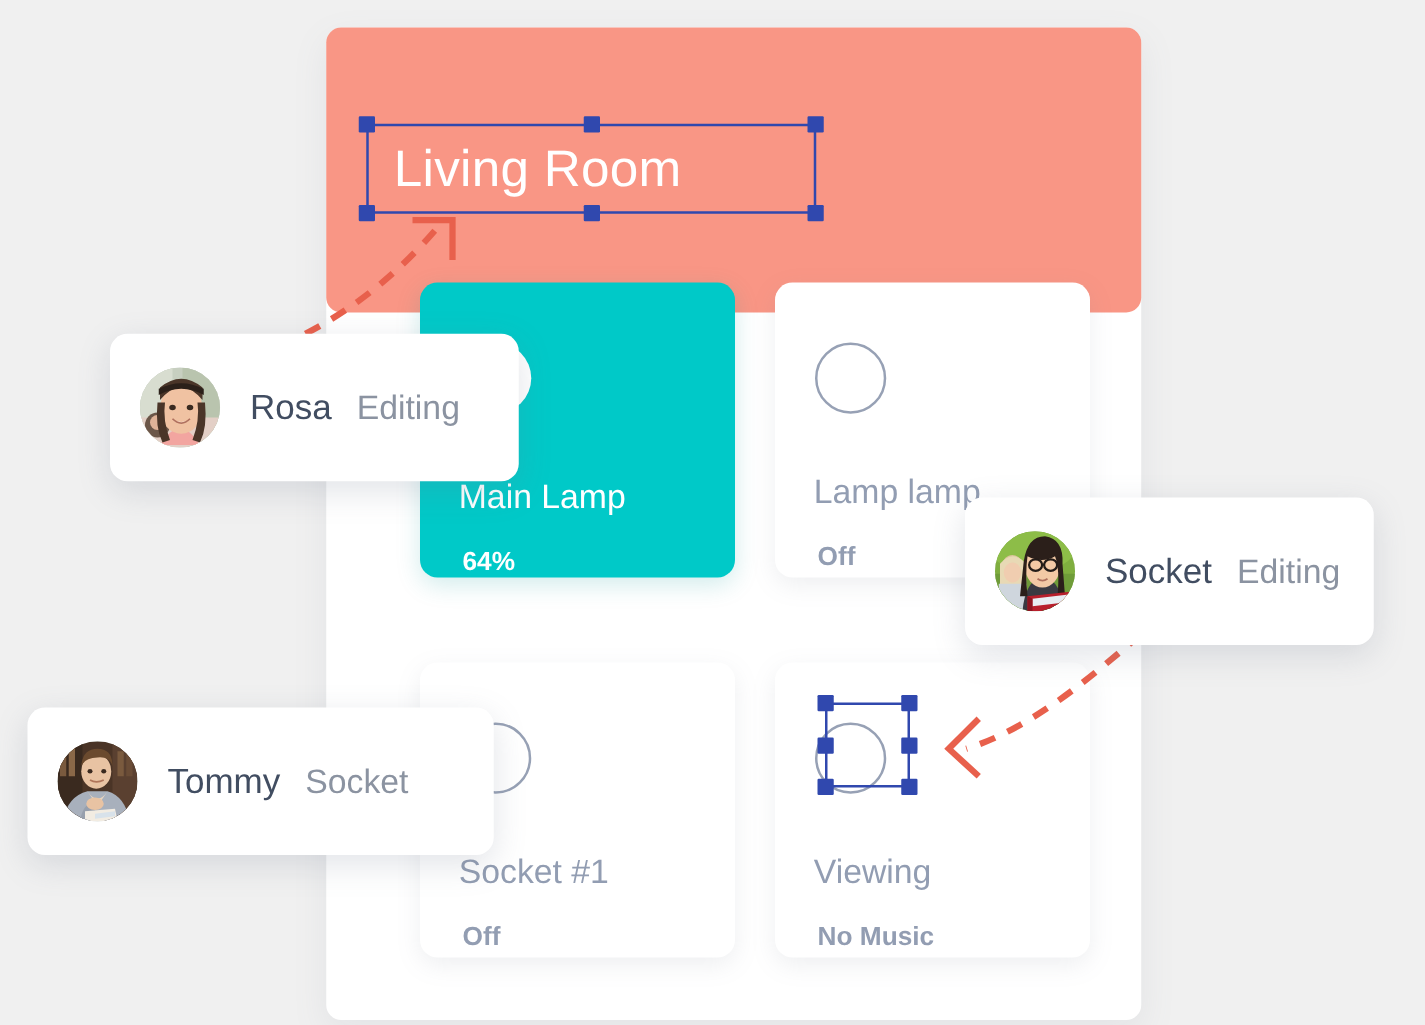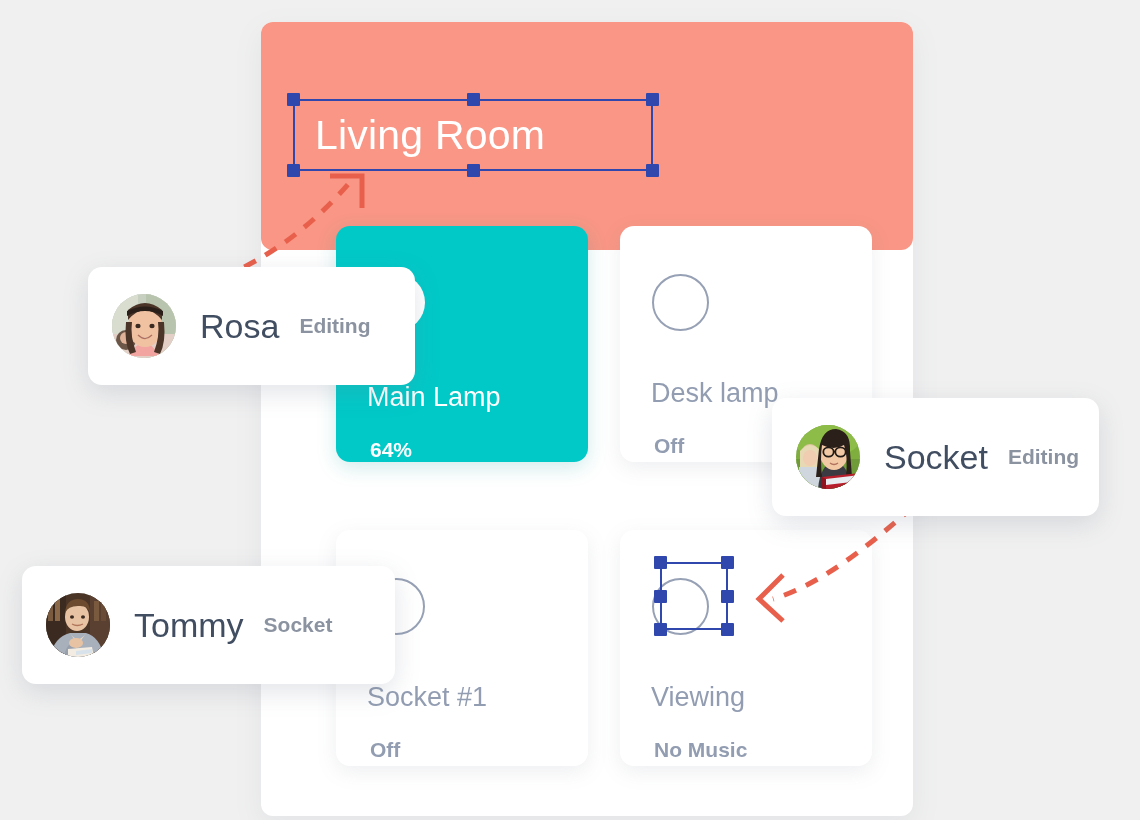--- a/index.html
+++ b/index.html
@@ -169,29 +169,29 @@
     height: 64px;
     border-radius: 50%;
     flex: 0 0 auto;
     position: relative;
     overflow: hidden;
     background: #cfd6cd;
   }
   .avatar svg { display: block; width: 100%; height: 100%; }
 
   .presence-name {
-    font-size: 34px;
+    font-size: 28px;
     font-weight: 400;
     color: #414D61;
     margin-left: 24px;
     white-space: nowrap;
   }
   .presence-status {
-    font-size: 21px;
-    font-weight: 700;
+    font-size: 27px;
+    font-weight: 400;
     color: #8B93A1;
     margin-left: 20px;
     white-space: nowrap;
   }
 
   
   .connector {
     position: absolute;
     pointer-events: none;
     overflow: visible;
@@ -209,21 +209,21 @@
   <div class="room-header"></div>
 
   <div class="device-card card-main-lamp">
     <div class="device-icon filled"></div>
     <div class="device-name">Main Lamp</div>
     <div class="device-state">64%</div>
   </div>
 
   <div class="device-card card-desk-lamp">
     <div class="device-icon"></div>
-    <div class="device-name">Desk lamp</div>
+    <div class="device-name">Lamp lamp</div>
     <div class="device-state">Off</div>
   </div>
 
   <div class="device-card card-socket">
     <div class="device-icon"></div>
     <div class="device-name">Socket #1</div>
     <div class="device-state">Off</div>
   </div>
 
   <div class="device-card card-hallway">

